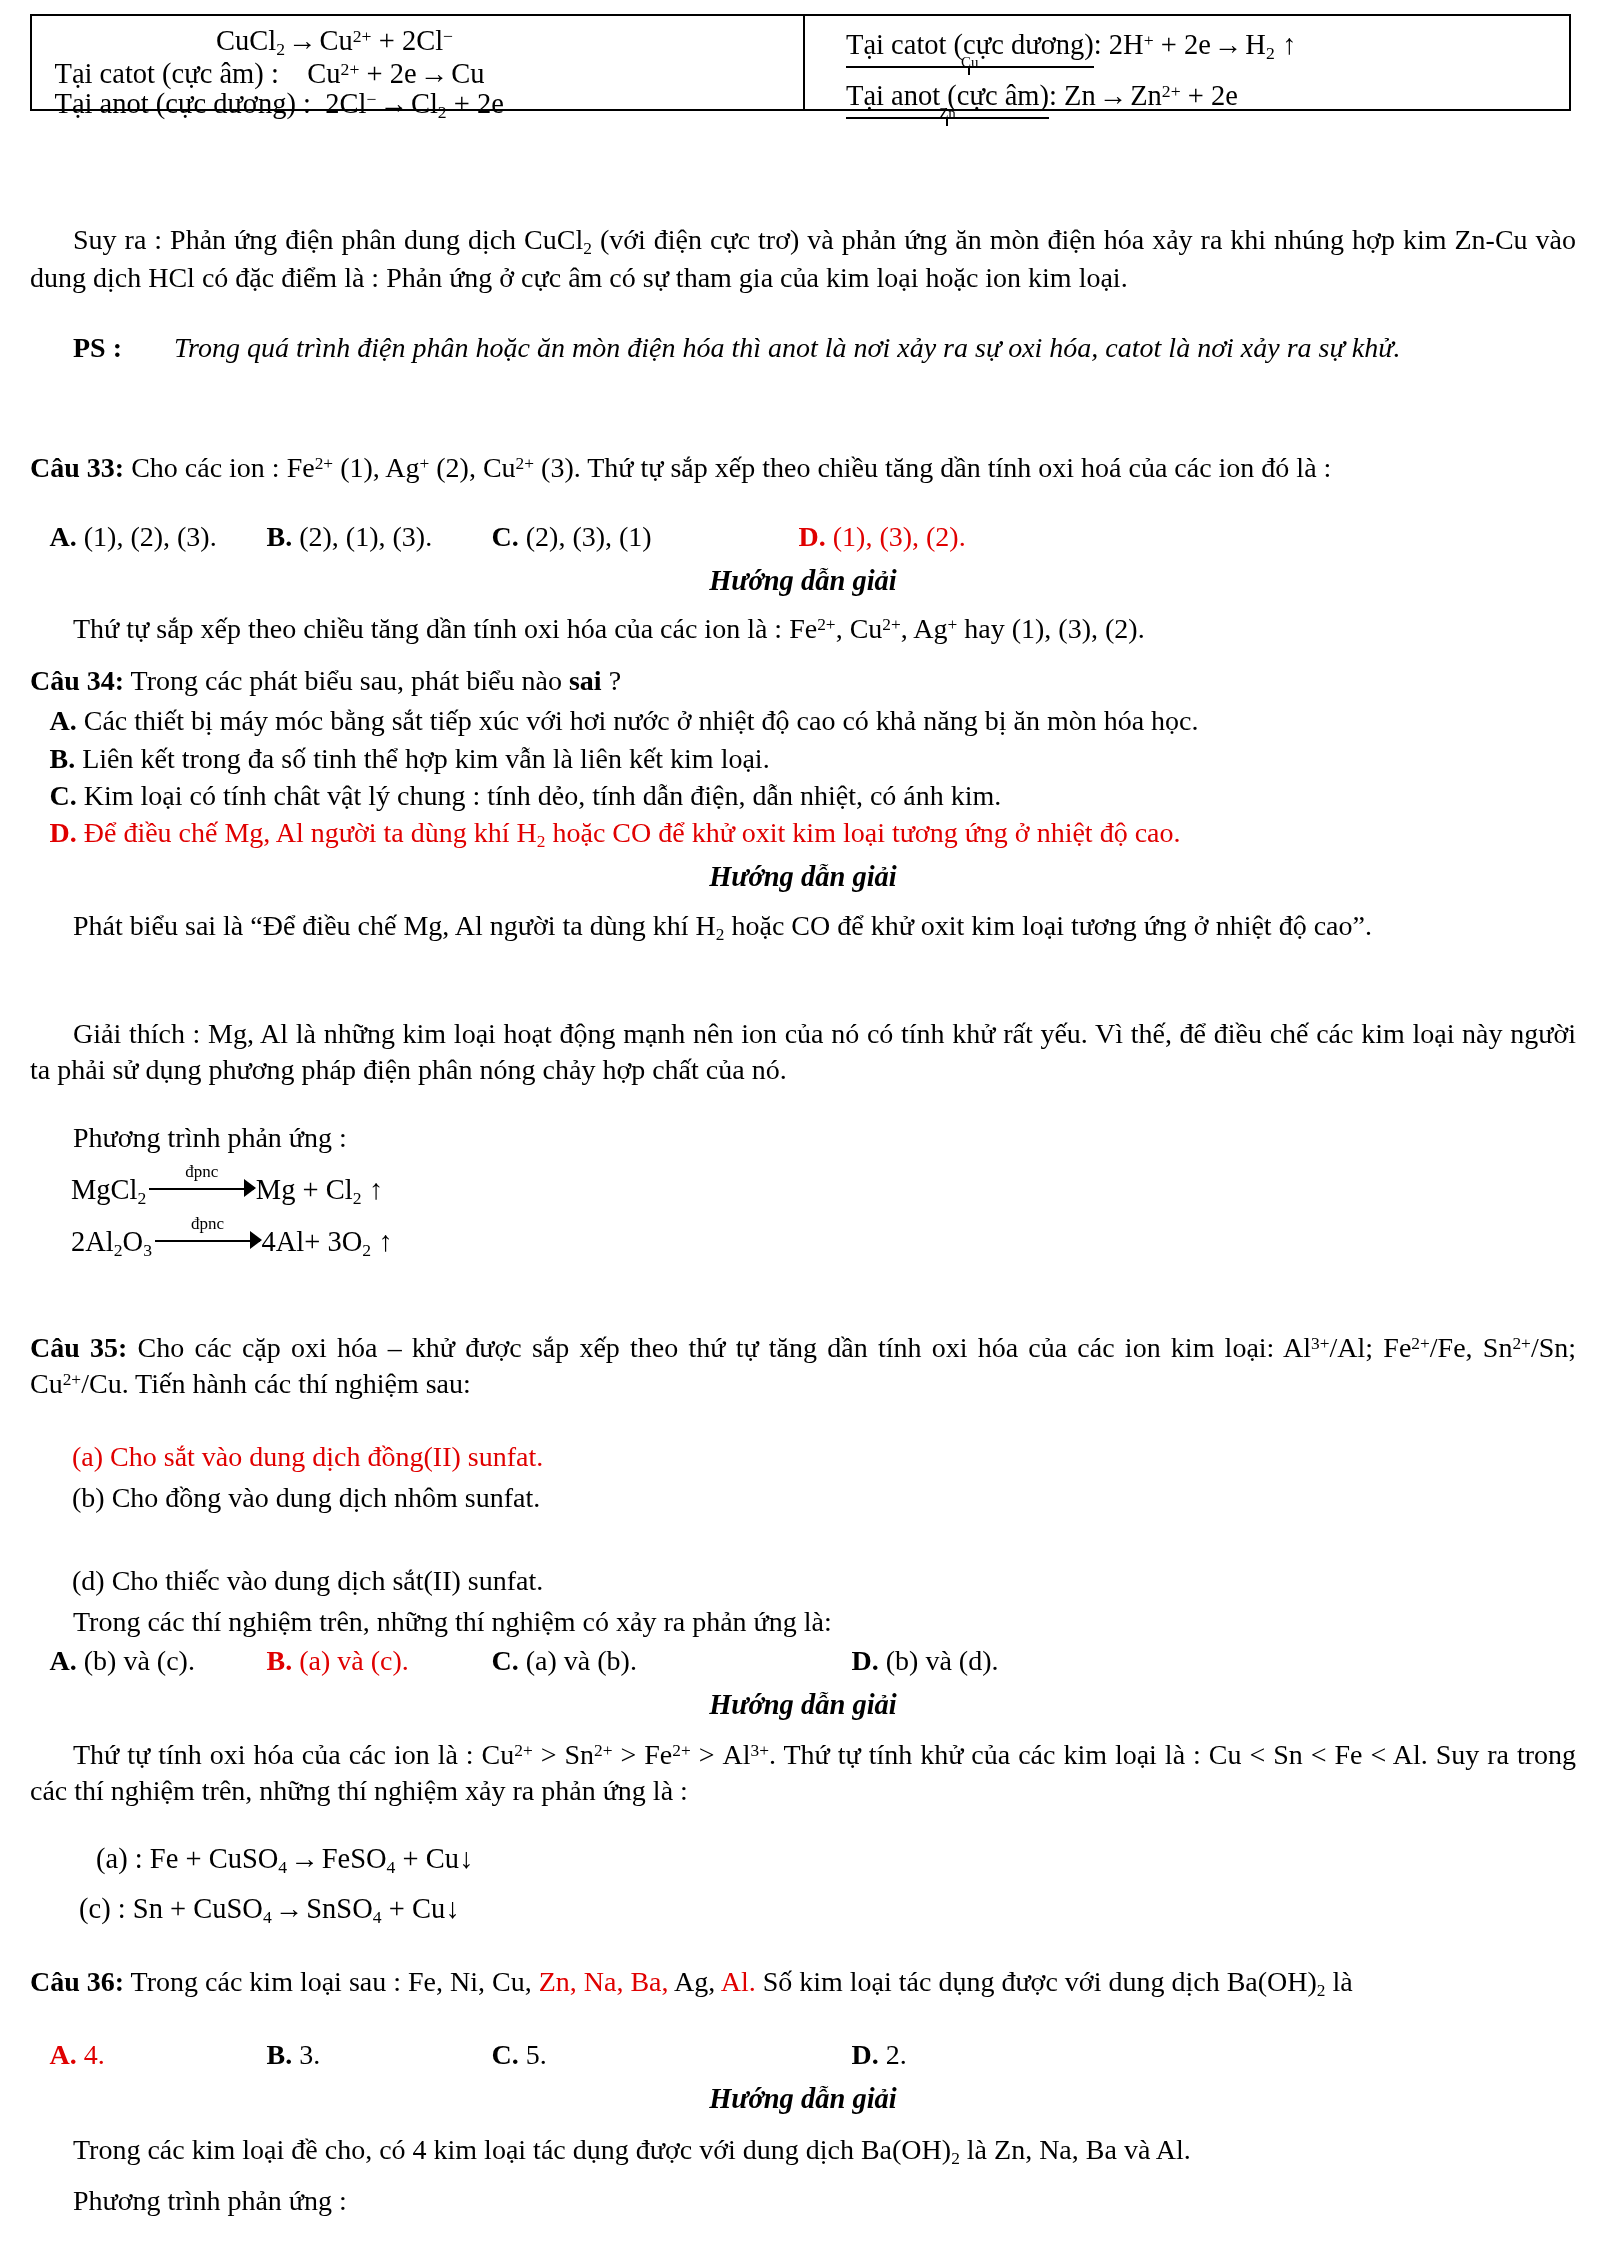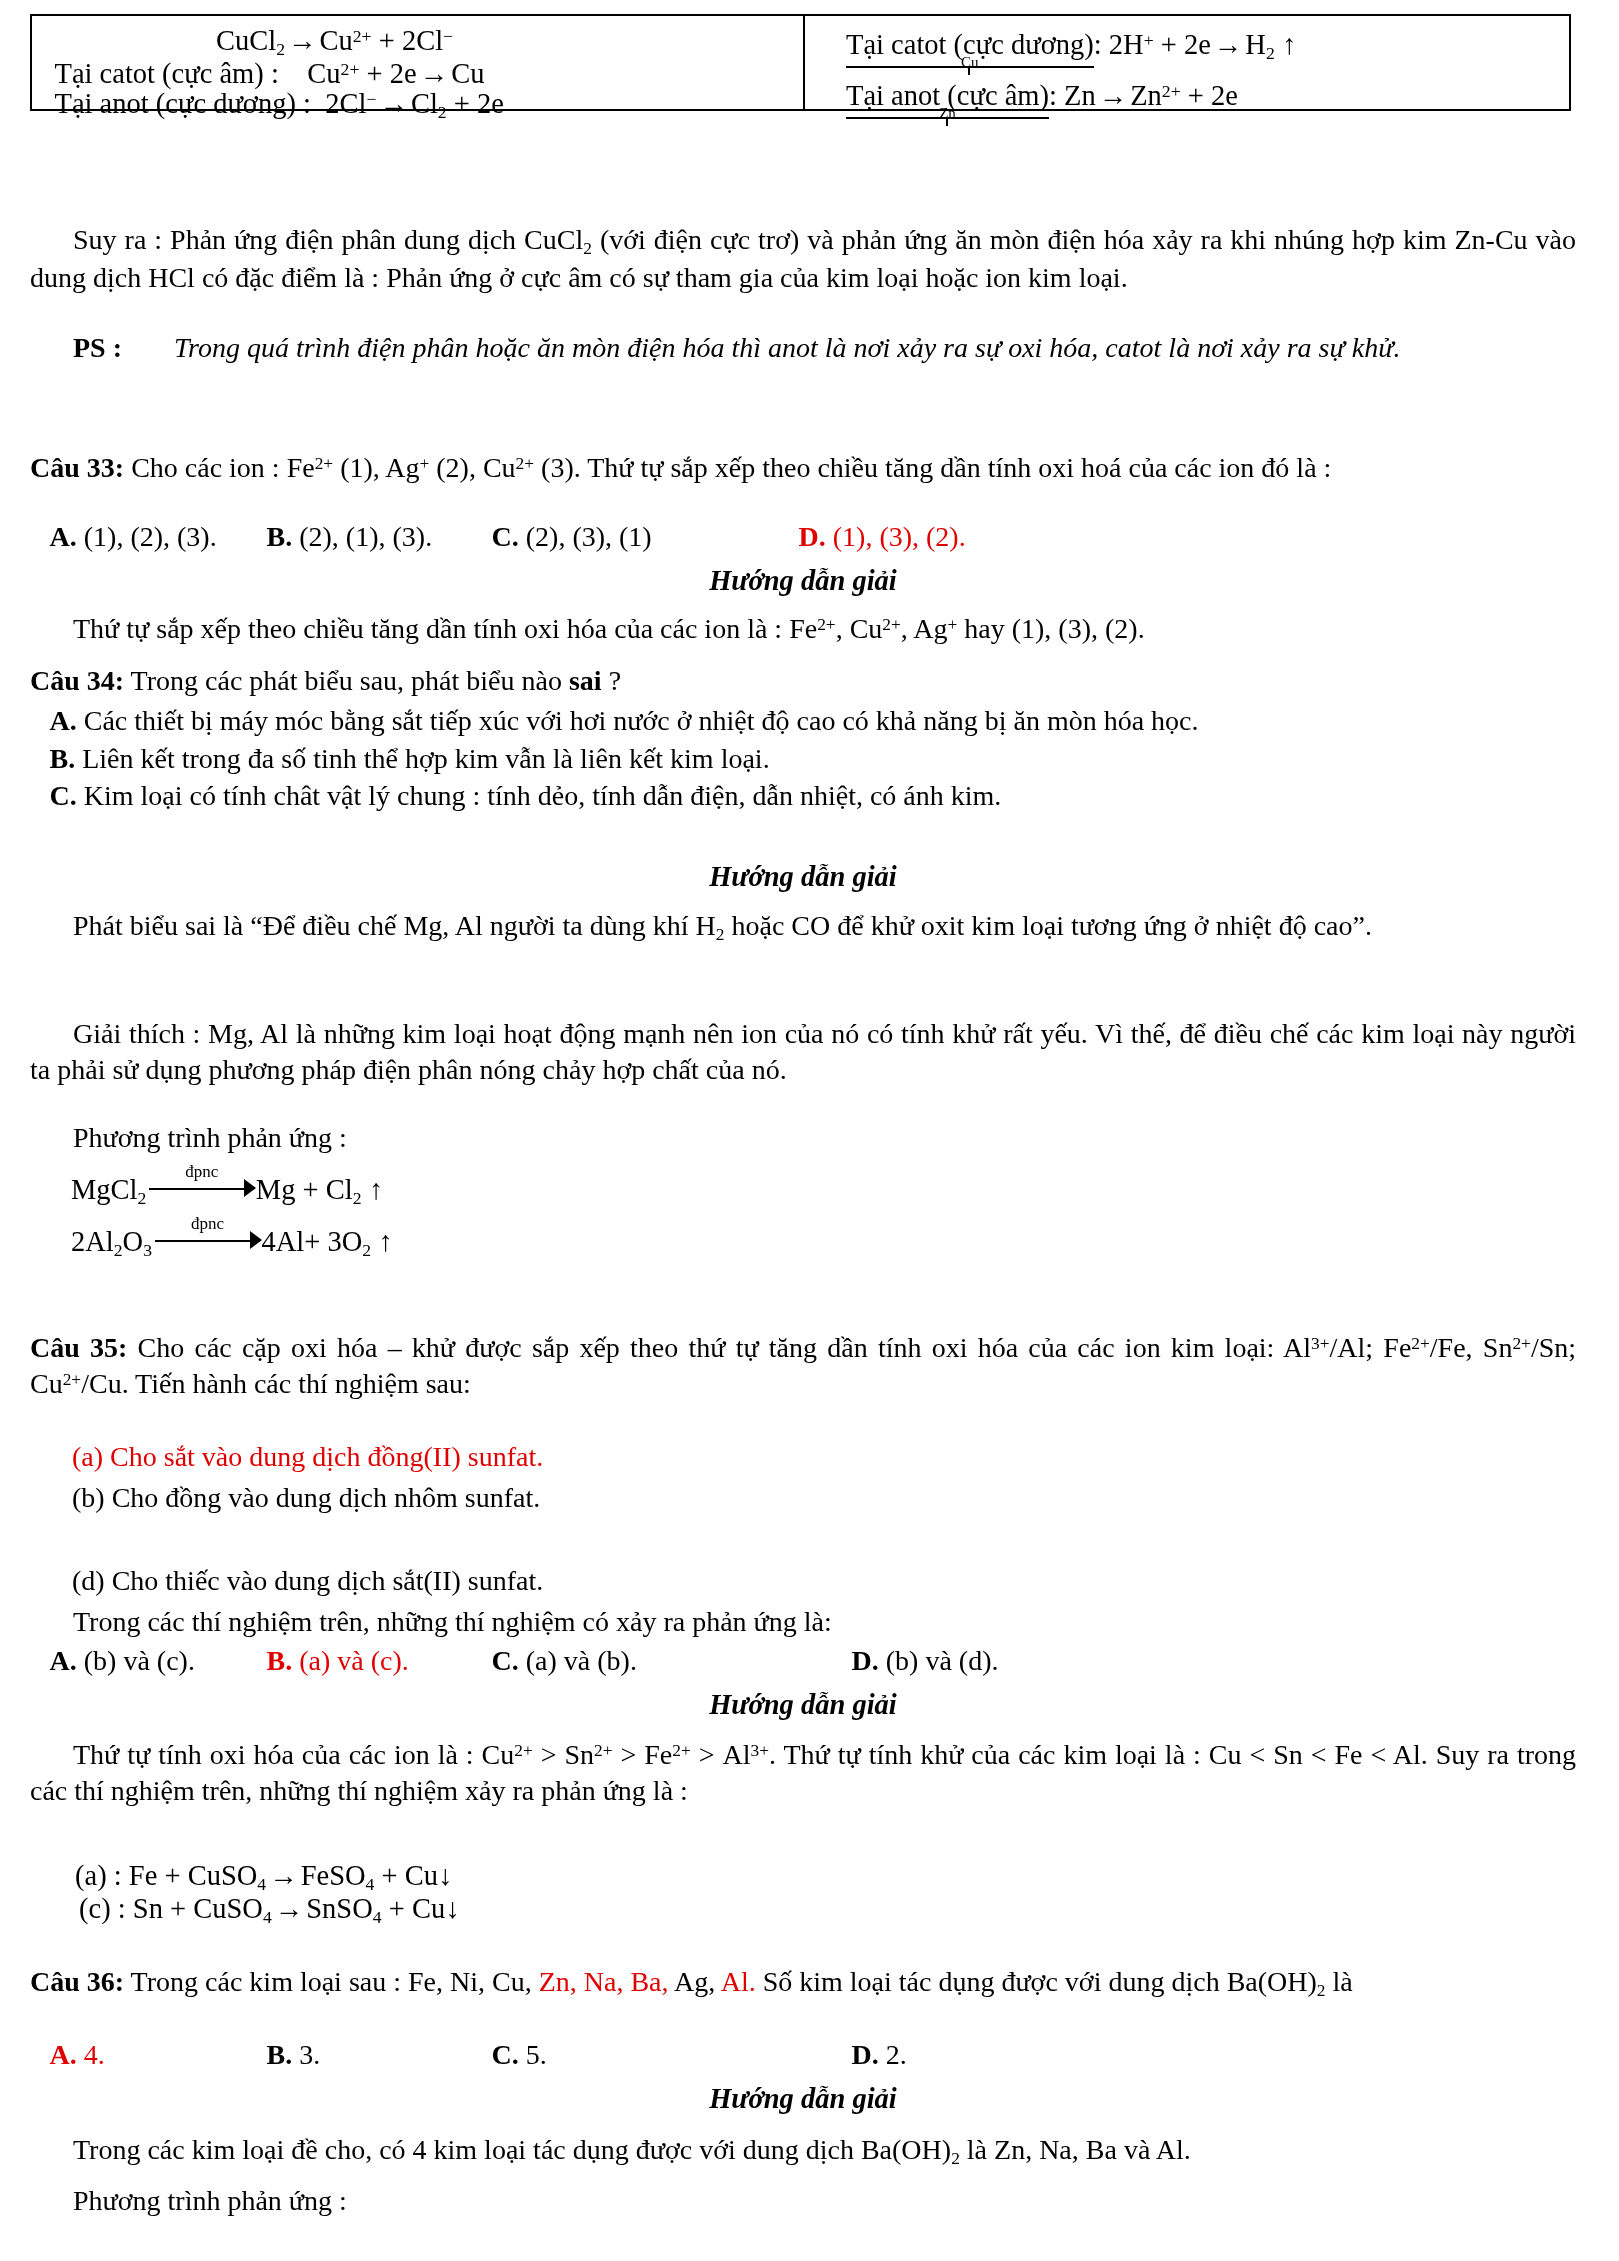--- a/index.html
+++ b/index.html
@@ -196,20 +196,23 @@
 
   <div class="blk" style="top:703px; padding-left:19.5px; width:1527px;">
     <span class="b">A.</span><span> Các thiết bị máy móc bằng sắt tiếp xúc với hơi nước ở nhiệt độ cao có khả năng bị ăn mòn hóa học.</span>
   </div>
   <div class="blk" style="top:741px; padding-left:19.5px; width:1527px;">
     <span class="b">B.</span><span> Liên kết trong đa số tinh thể hợp kim vẫn là liên kết kim loại.</span>
   </div>
   <div class="blk" style="top:778px; padding-left:19.5px; width:1527px;">
     <span class="b">C.</span><span> Kim loại có tính chât vật lý chung : tính dẻo, tính dẫn điện, dẫn nhiệt, có ánh kim.</span>
   </div>
+  <div class="blk red" style="top:815px; padding-left:19.5px; width:1527px;">
+    <span class="b">D.</span><span> Để điều chế Mg, Al người ta dùng khí H</span><sub>2</sub><span> hoặc CO để khử oxit kim loại tương ứng ở nhiệt độ cao.</span>
+  </div>
 
   <div class="blk center bi" style="top:858px; font-size:28.5px;"><span>Hướng dẫn giải</span></div>
 
   <div class="blk ind" style="top:908px;">
     <span>Phát biểu sai là “Để điều chế Mg, Al người ta dùng khí H</span><sub>2</sub><span> hoặc CO để khử oxit kim loại tương ứng ở nhiệt độ cao”.</span>
   </div>
 
   <div class="blk ind" style="top:1016px;">
     <span>Giải thích : Mg, Al là những kim loại hoạt động mạnh nên ion của nó có tính khử rất yếu. Vì thế, để điều chế các kim loại này người ta phải sử dụng phương pháp điện phân nóng chảy hợp chất của nó.</span>
   </div>
@@ -251,21 +254,21 @@
     <div class="opt" style="width:360px;"><span class="b">C.</span><span> (a) và (b).</span></div>
     <div class="opt"><span class="b">D.</span><span> (b) và (d).</span></div>
   </div>
 
   <div class="blk center bi" style="top:1686px; font-size:28.5px;"><span>Hướng dẫn giải</span></div>
 
   <div class="blk" style="top:1737px; text-indent:43px;">
     <span>Thứ tự tính oxi hóa của các ion là : </span><span>Cu</span><sup>2+</sup><span>&nbsp;</span><span>&gt;</span><span>&nbsp;</span><span>Sn</span><sup>2+</sup><span>&nbsp;</span><span>&gt;</span><span>&nbsp;</span><span>Fe</span><sup>2+</sup><span>&nbsp;</span><span>&gt;</span><span>&nbsp;</span><span>Al</span><sup>3+</sup><span>. Thứ tự tính khử của các kim loại là : </span><span>Cu &lt; Sn &lt; Fe &lt; Al</span><span>. Suy ra trong các thí nghiệm trên, những thí nghiệm xảy ra phản ứng là :</span>
   </div>
 
-  <div class="eqc" style="left:75px; top:1840px;margin-top:17px;">
+  <div class="eqc" style="left:96px; top:1840px;">
     <span>(a) :</span><span>&nbsp;</span><span>Fe + CuSO</span><sub>4</sub><span class="arrow">→</span><span>FeSO</span><sub>4</sub><span>&nbsp;</span><span>+ Cu</span><span>↓</span>
   </div>
 
   <div class="eqc" style="left:79px; top:1890px;">
     <span>(c) :</span><span>&nbsp;</span><span>Sn + CuSO</span><sub>4</sub><span class="arrow">→</span><span>SnSO</span><sub>4</sub><span>&nbsp;</span><span>+ Cu</span><span>↓</span>
   </div>
 
   <div class="blk" style="top:1964px;">
     <span class="b">Câu 36:</span><span> Trong các kim loại sau : Fe, Ni, Cu, </span><span class="red">Zn, Na, Ba,</span><span> Ag, </span><span class="red">Al.</span><span> Số kim loại tác dụng được với dung dịch Ba(OH)</span><sub>2</sub><span> là</span>
   </div>

